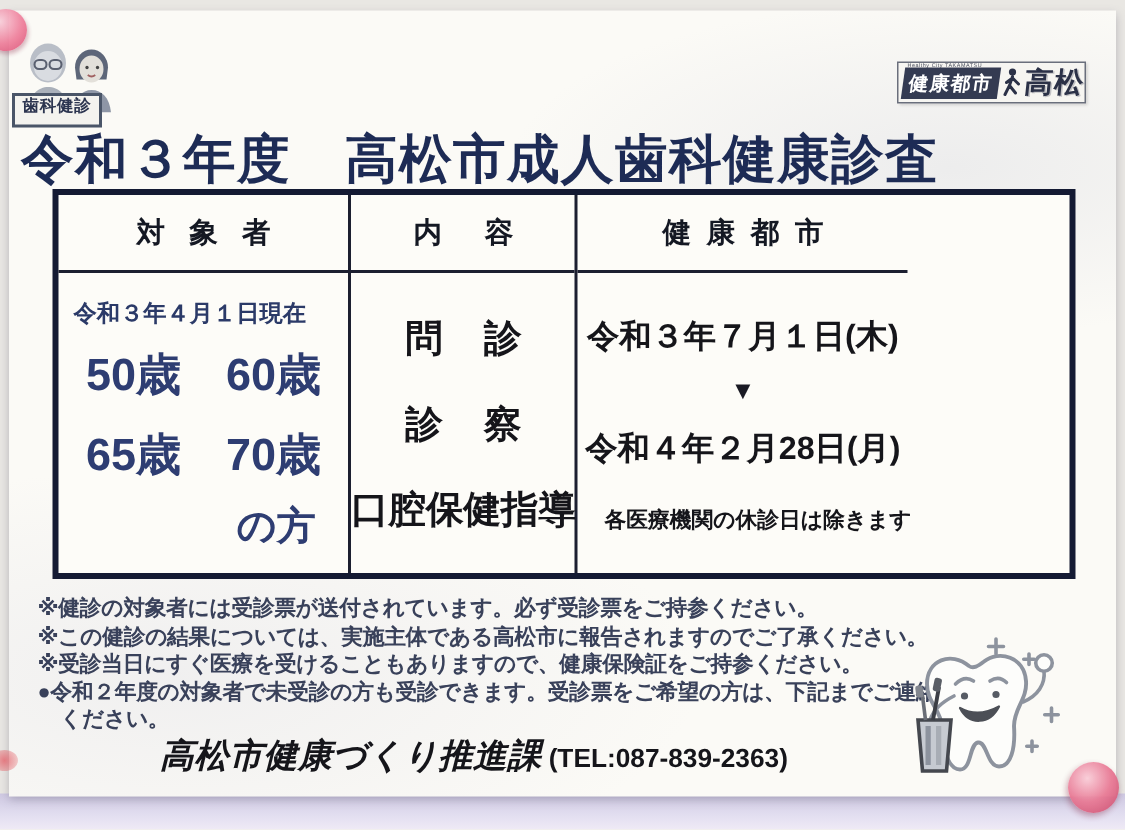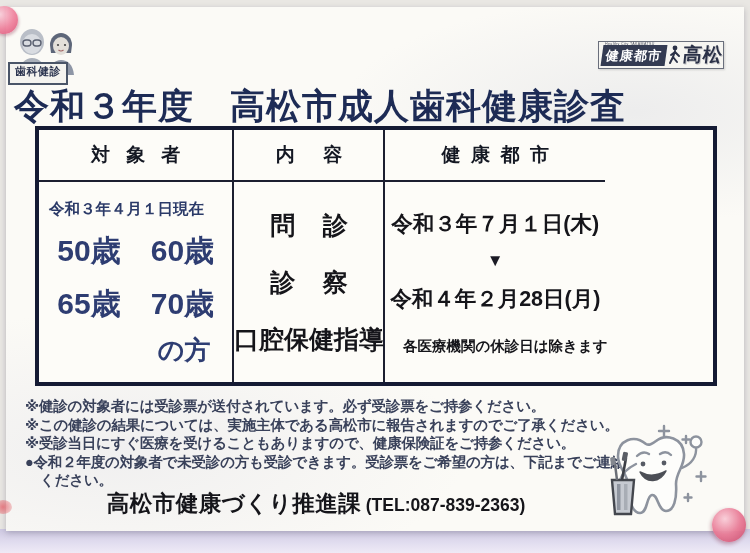--- a/index.html
+++ b/index.html
@@ -91,21 +91,21 @@
   .notes { position:absolute; left:19px; top:390px; width:600px; }
   .note {
     font-size:14.5px; font-weight:bold; color:#39415a; line-height:18.5px;
     padding-left:15px; text-indent:-15px; letter-spacing:-.2px;
   }
   
   .contact {
     position:absolute; left:0; top:481px; width:620px; text-align:center;
     color:#15151a; white-space:nowrap;
   }
-  .contact-dept { font-size:22.5px; font-weight:bold; letter-spacing:.5px; }
+  .contact-dept { font-size:22.5px; font-weight:bold; letter-spacing:.5px;font-style:italic; }
   .contact-tel { font-size:17.5px; font-weight:bold; }
   
   .tooth { position:absolute; left:592px; top:413px; width:118px; height:112px; }
   
   .pin { position:absolute; border-radius:50%; }
   .pin-tl {
     left:-10px; top:6px; width:28px; height:28px;
     background:radial-gradient(circle at 35% 30%, #fad0dc, #ef7f9b 55%, #d94f74);
     box-shadow:1px 2px 3px rgba(150,60,90,.4); opacity:.92;
   }

